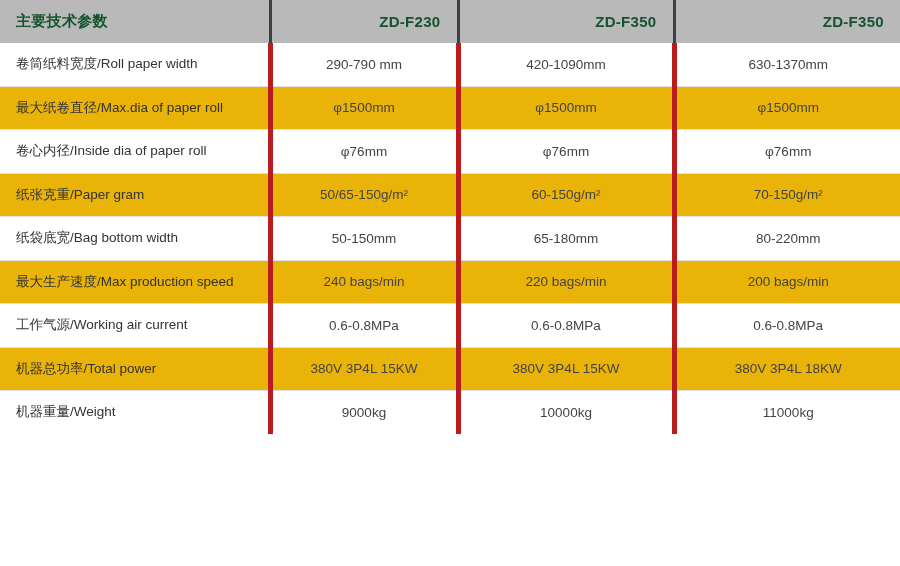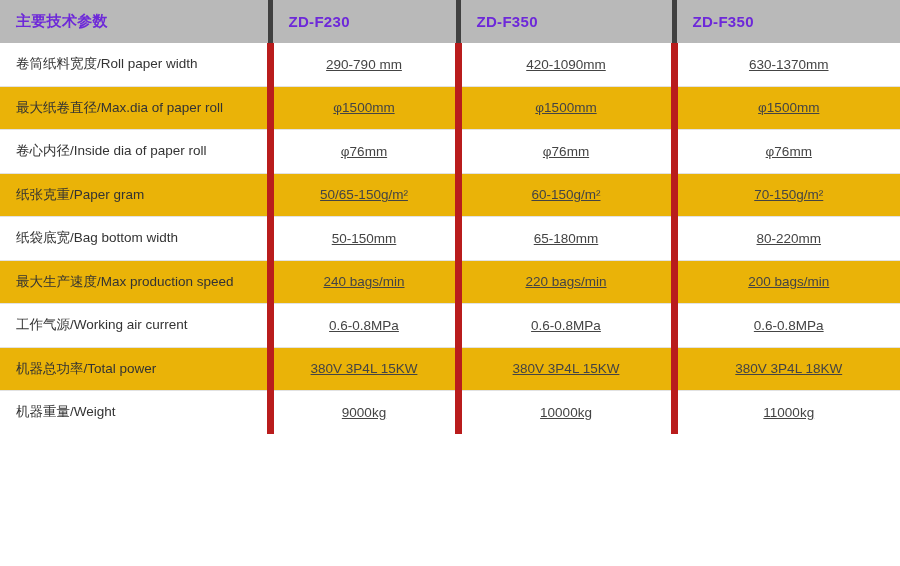--- a/index.html
+++ b/index.html
@@ -19,60 +19,59 @@
     border-collapse: collapse;
     table-layout: fixed;
   }
   table.spec-table col.c0 { width: 270px; }
   table.spec-table col.c1 { width: 188px; }
   table.spec-table col.c2 { width: 216px; }
   table.spec-table col.c3 { width: 226px; }
 
   table.spec-table thead th {
     background: #b9b9b9;
-    color: #6d28d9;
+    color: #14532d;
     height: 43px;
     font-size: 15px;
     font-weight: bold;
     padding: 0 16px;
     border: none;
     letter-spacing: 0.3px;
   }
   table.spec-table thead th.head-label {
     text-align: left;
   }
   table.spec-table thead th.head-model {
-    text-align: left;
-    border-left: 5px solid #404040;
+    text-align: right;
+    border-left: 3px solid #404040;
   }
 
   table.spec-table tbody td {
     height: 42.5px;
     font-size: 13.5px;
     border-bottom: 1px solid #e2e2e2;
-    border-right: 7px solid #b91c1c;
+    border-right: 5px solid #b91c1c;
     vertical-align: middle;
   }
   table.spec-table tbody tr td:last-child {
     border-right: none;
   }
   table.spec-table tbody tr:last-child td {
     border-bottom: none;
   }
   table.spec-table tbody td.label-cell {
     text-align: left;
     padding: 0 16px;
     color: #333333;
     font-size: 13.5px;
   }
   table.spec-table tbody td.value-cell {
     text-align: center;
     color: #444444;
     padding: 0 8px;
-    text-decoration: underline;
   }
   tr.row-odd td {
     background: #ffffff;
   }
   tr.row-even td {
     background: #eab308;
   }
 </style>
 </head>
 <body>

